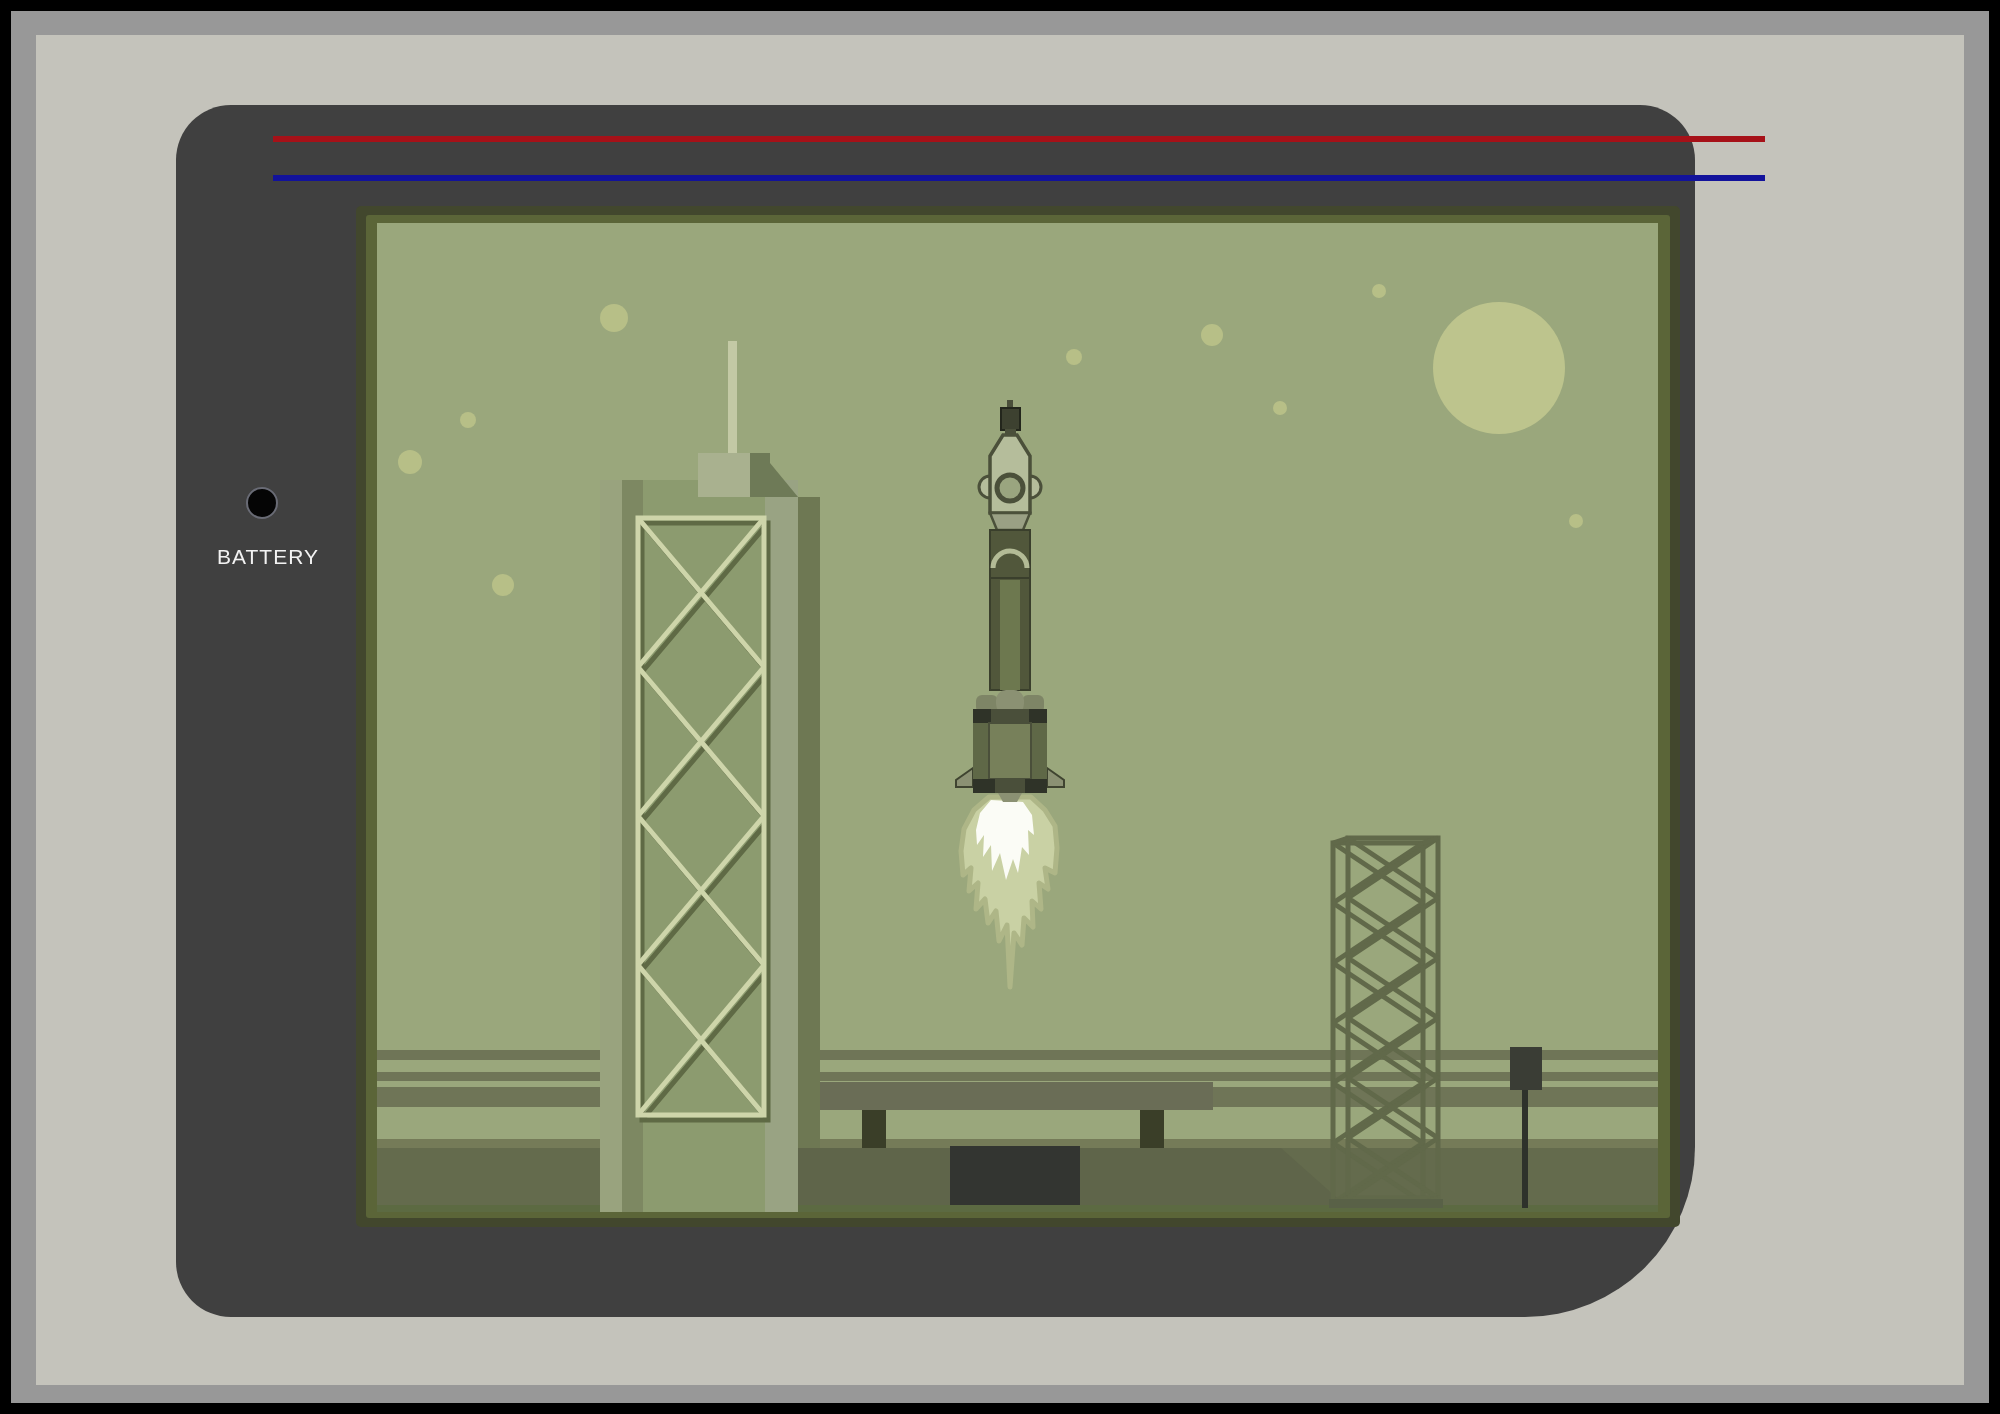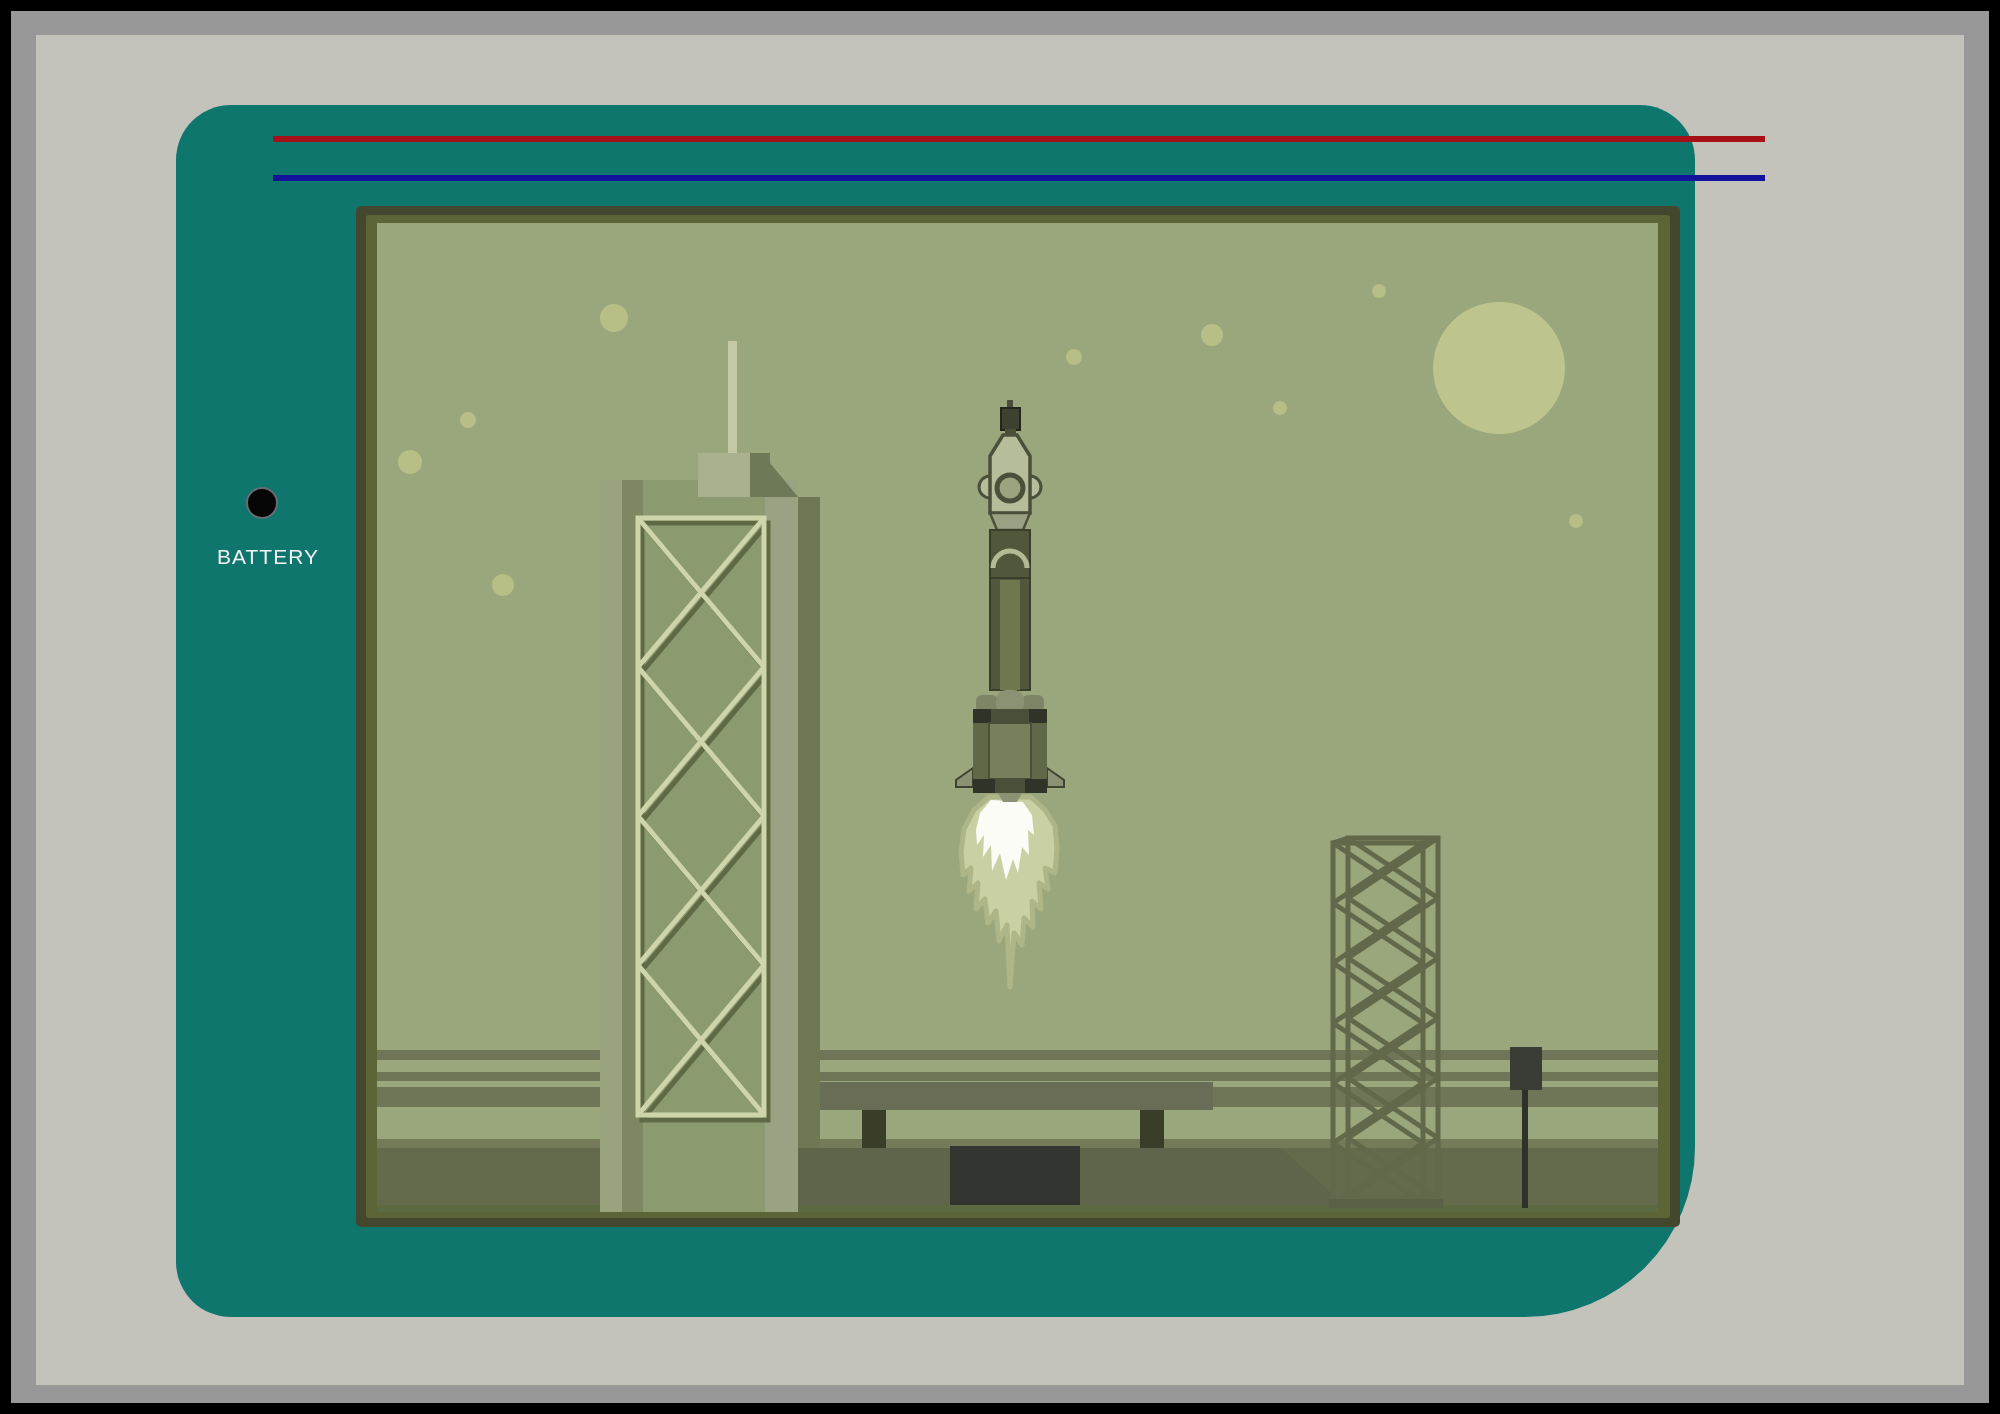--- a/index.html
+++ b/index.html
@@ -1,21 +1,21 @@
 <!DOCTYPE html>
 <html><head>
 <meta charset="utf-8">
 <style>
   html,body{margin:0;padding:0;background:#000;}
   .stage{position:relative;width:2000px;height:1414px;background:#000;overflow:hidden;
          font-family:"Liberation Sans",sans-serif;}
   .abs{position:absolute;}
   .frame{left:11px;top:11px;width:1978px;height:1392px;background:#989898;}
   .body{left:36px;top:35px;width:1928px;height:1350px;background:#c4c3bb;}
-  .console{left:176px;top:105px;width:1519px;height:1212px;background:#0f766e;
+  .console{left:176px;top:105px;width:1519px;height:1212px;background:#404040;
            border-radius:55px 55px 170px 55px;}
   .stripe{left:97px;width:1492px;height:6px;}
   .stripe.red{top:31px;background:#a61118;}
   .stripe.blue{top:70px;background:#12129b;}
   .led{left:70px;top:382px;width:32px;height:32px;border-radius:50%;
        background:#050505;border:2px solid #696b75;box-sizing:border-box;}
   .battery-label{left:28px;top:440px;width:128px;text-align:center;
        color:#f2f2f2;font-size:21px;letter-spacing:1px;}
   .bezel-outer{left:180px;top:101px;width:1324px;height:1021px;background:#42472d;border-radius:5px;}
   .bezel-mid{left:190px;top:110px;width:1304px;height:1003px;background:#5b6538;border-radius:3px;}

